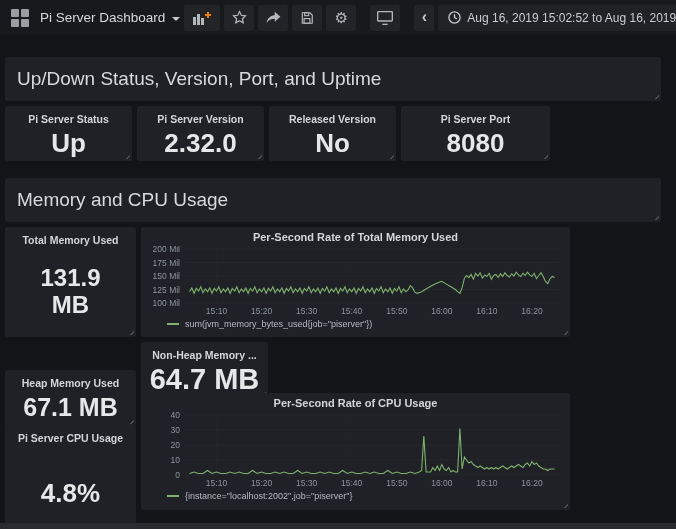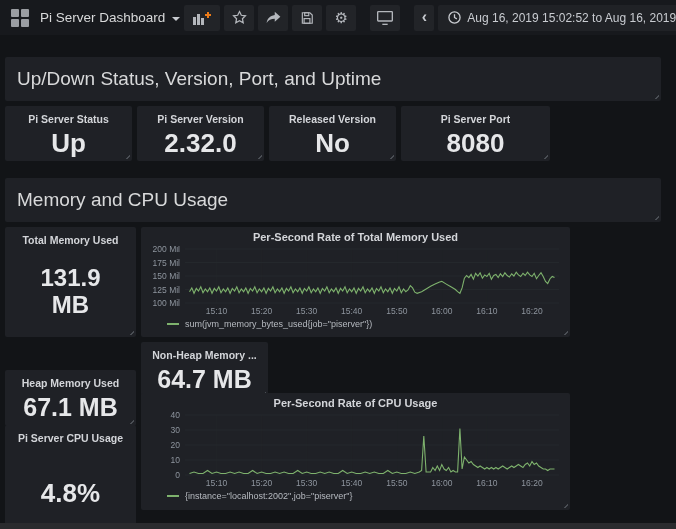--- a/index.html
+++ b/index.html
@@ -189,21 +189,21 @@
       <span>sum(jvm_memory_bytes_used{job="piserver"})</span>
     </div>
   </div>
 
   <div class="panel stat" style="top:342px;left:5px;width:131px;height:56px;margin-top:28px;">
     <div class="stat-title">Heap Memory Used</div>
     <div class="stat-value" style="font-size:25px">67.1 MB</div>
   </div>
   <div class="panel stat" style="top:342px;left:141px;width:127px;height:56px;">
     <div class="stat-title">Non-Heap Memory ...</div>
-    <div class="stat-value" style="font-size:25px">64.7 MB</div>
+    <div class="stat-value" style="font-size:29px">64.7 MB</div>
   </div>
 
   <div class="panel stat" style="top:425px;left:5px;width:131px;height:117px;">
     <div class="stat-title">Pi Server CPU Usage</div>
     <div class="stat-value">4.8%</div>
   </div>
   <div class="panel chart-panel" style="top:393px;left:141px;width:429px;height:117px;">
     <div class="chart-title">Per-Second Rate of CPU Usage</div>
     <div class="chart-body" style="height:76px;">
         <svg width="417" height="76" xmlns="http://www.w3.org/2000/svg">

